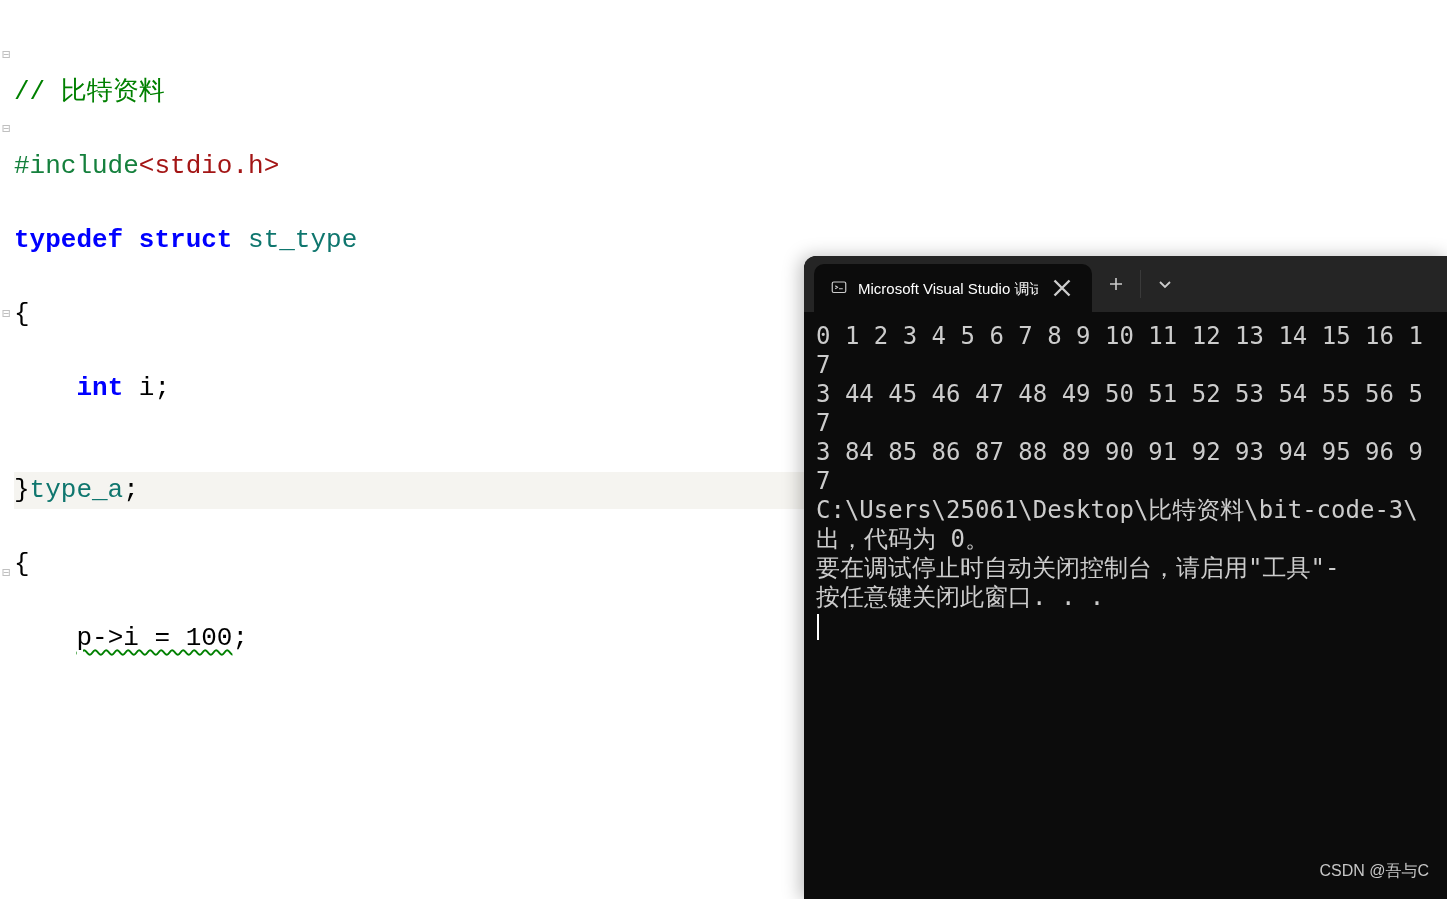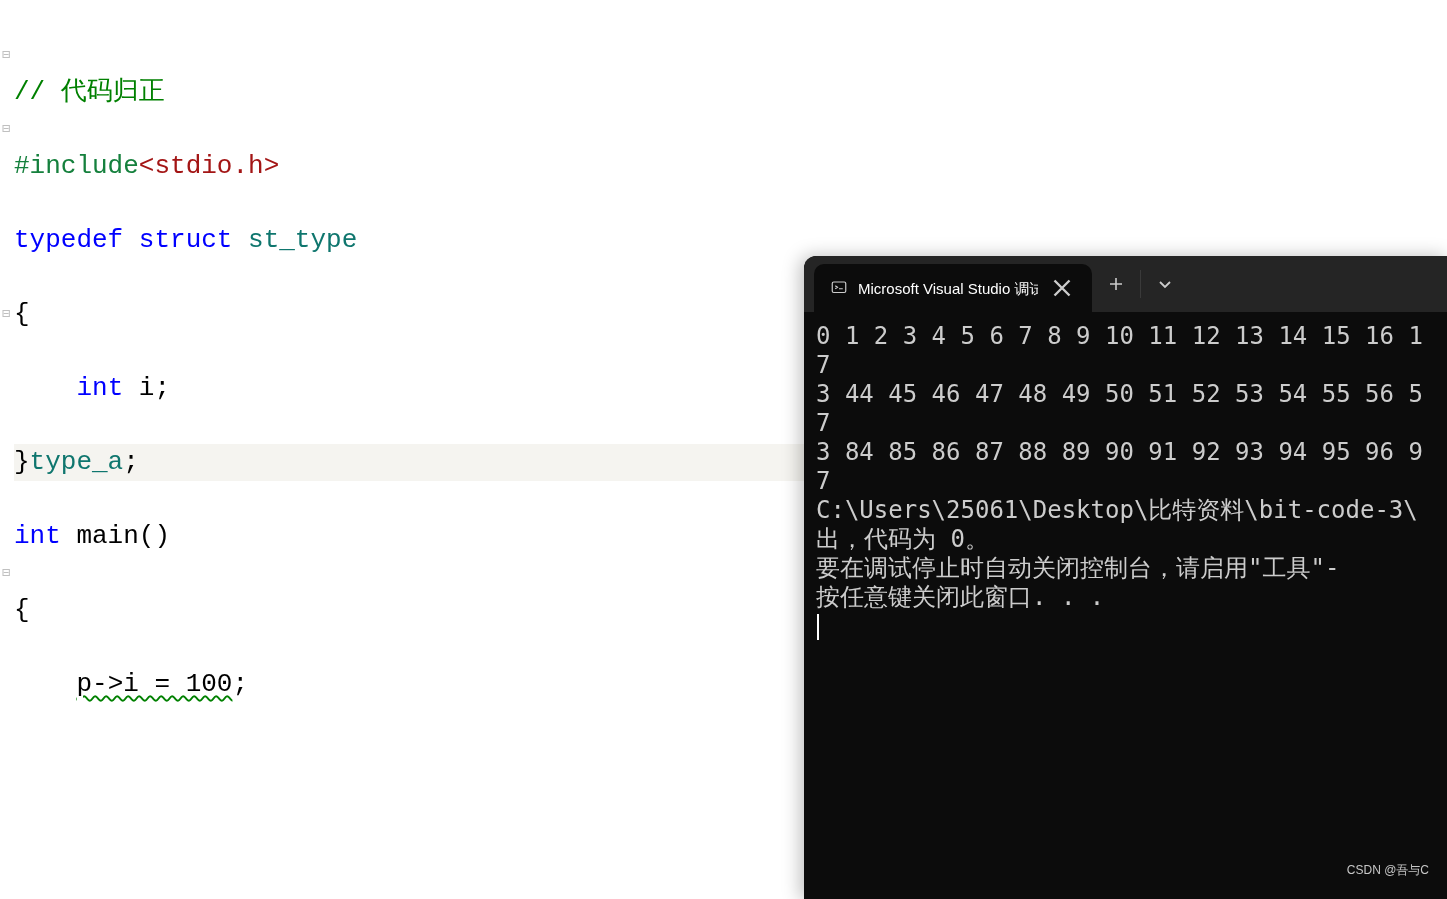--- a/index.html
+++ b/index.html
@@ -12,31 +12,31 @@
     color:#000;
     overflow:hidden;
     position:relative;
   }
   .code-pane {
     position:absolute; left:0; top:0; right:0; bottom:0;
     white-space:pre;
     padding-left:14px;
   }
   .code-line { height:37px; }
-  .hl-line { background:#f5f4f0; }
+  .hl-line { background:#f5f4f0;margin-top:28px; }
   .gutter {
     position:absolute; left:0; top:0; width:12px;
     color:#c0c0c0; font-size:14px; text-align:center;
     display:flex; flex-direction:column;
   }
   .gutter span { height:37px; line-height:37px; display:block; }
   .c-green { color:#008000; }
   .c-gray  { color:#15803d; }
   .c-brown { color:#a31515; }
-  .c-blue  { color:#0000ff; }
+  .c-blue  { color:#0000ff;font-weight:bold; }
   .c-teal  { color:#0f766e; }
   .squig-green {
     text-decoration: underline wavy #008000;
     text-decoration-thickness:1.5px;
     text-underline-offset:4px;
   }
   .term {
     position:absolute;
     left:804px; top:256px;
     width:645px; height:644px;
@@ -81,37 +81,36 @@
     padding:10px 12px;
     white-space:pre-wrap;
     word-break:break-all;
   }
   .term-cursor {
     display:inline-block; width:1.5px; height:26px; background:#fff; vertical-align:text-bottom; margin-left:1px;
   }
   .watermark {
     position:absolute; right:18px; bottom:10px;
     font-family: "Segoe UI", sans-serif;
-    font-size:12px; color:#c7c7c7;
+    font-size:16px; color:#c7c7c7;
   }
 </style>
 </head>
 <body>
 
 <div class="code-pane">
 <div class="gutter">
   <span></span><span>⊟</span><span></span><span>⊟</span><span></span><span></span><span></span><span></span><span>⊟</span><span></span><span></span><span></span><span></span><span></span><span></span><span>⊟</span><span></span><span></span><span></span><span></span><span></span><span></span><span></span><span></span>
 </div>
-<div class="code-line"><span class="c-green">// </span><span class="c-green">代码归正</span></div>
+<div class="code-line"><span class="c-green">// </span><span class="c-green">比特资料</span></div>
 <div class="code-line"><span class="c-gray">#include</span><span class="c-brown">&lt;</span><span class="c-brown">stdio.h</span><span class="c-brown">&gt;</span></div>
 <div class="code-line"><span class="c-blue">typedef</span> <span class="c-blue">struct</span> <span class="c-teal">st_type</span></div>
 <div class="code-line"><span>{</span></div>
 <div class="code-line">    <span class="c-blue">int</span><span> i;</span></div>
 <div class="code-line hl-line"><span>}</span><span class="c-teal">type_a</span><span>;</span></div>
-<div class="code-line"><span class="c-blue">int</span><span> main()</span></div>
 <div class="code-line"><span>{</span></div>
 <div class="code-line">    <span class="squig-green">p-&gt;i = 100</span><span>;</span></div>
 
 
 
 
 
 
 
 

